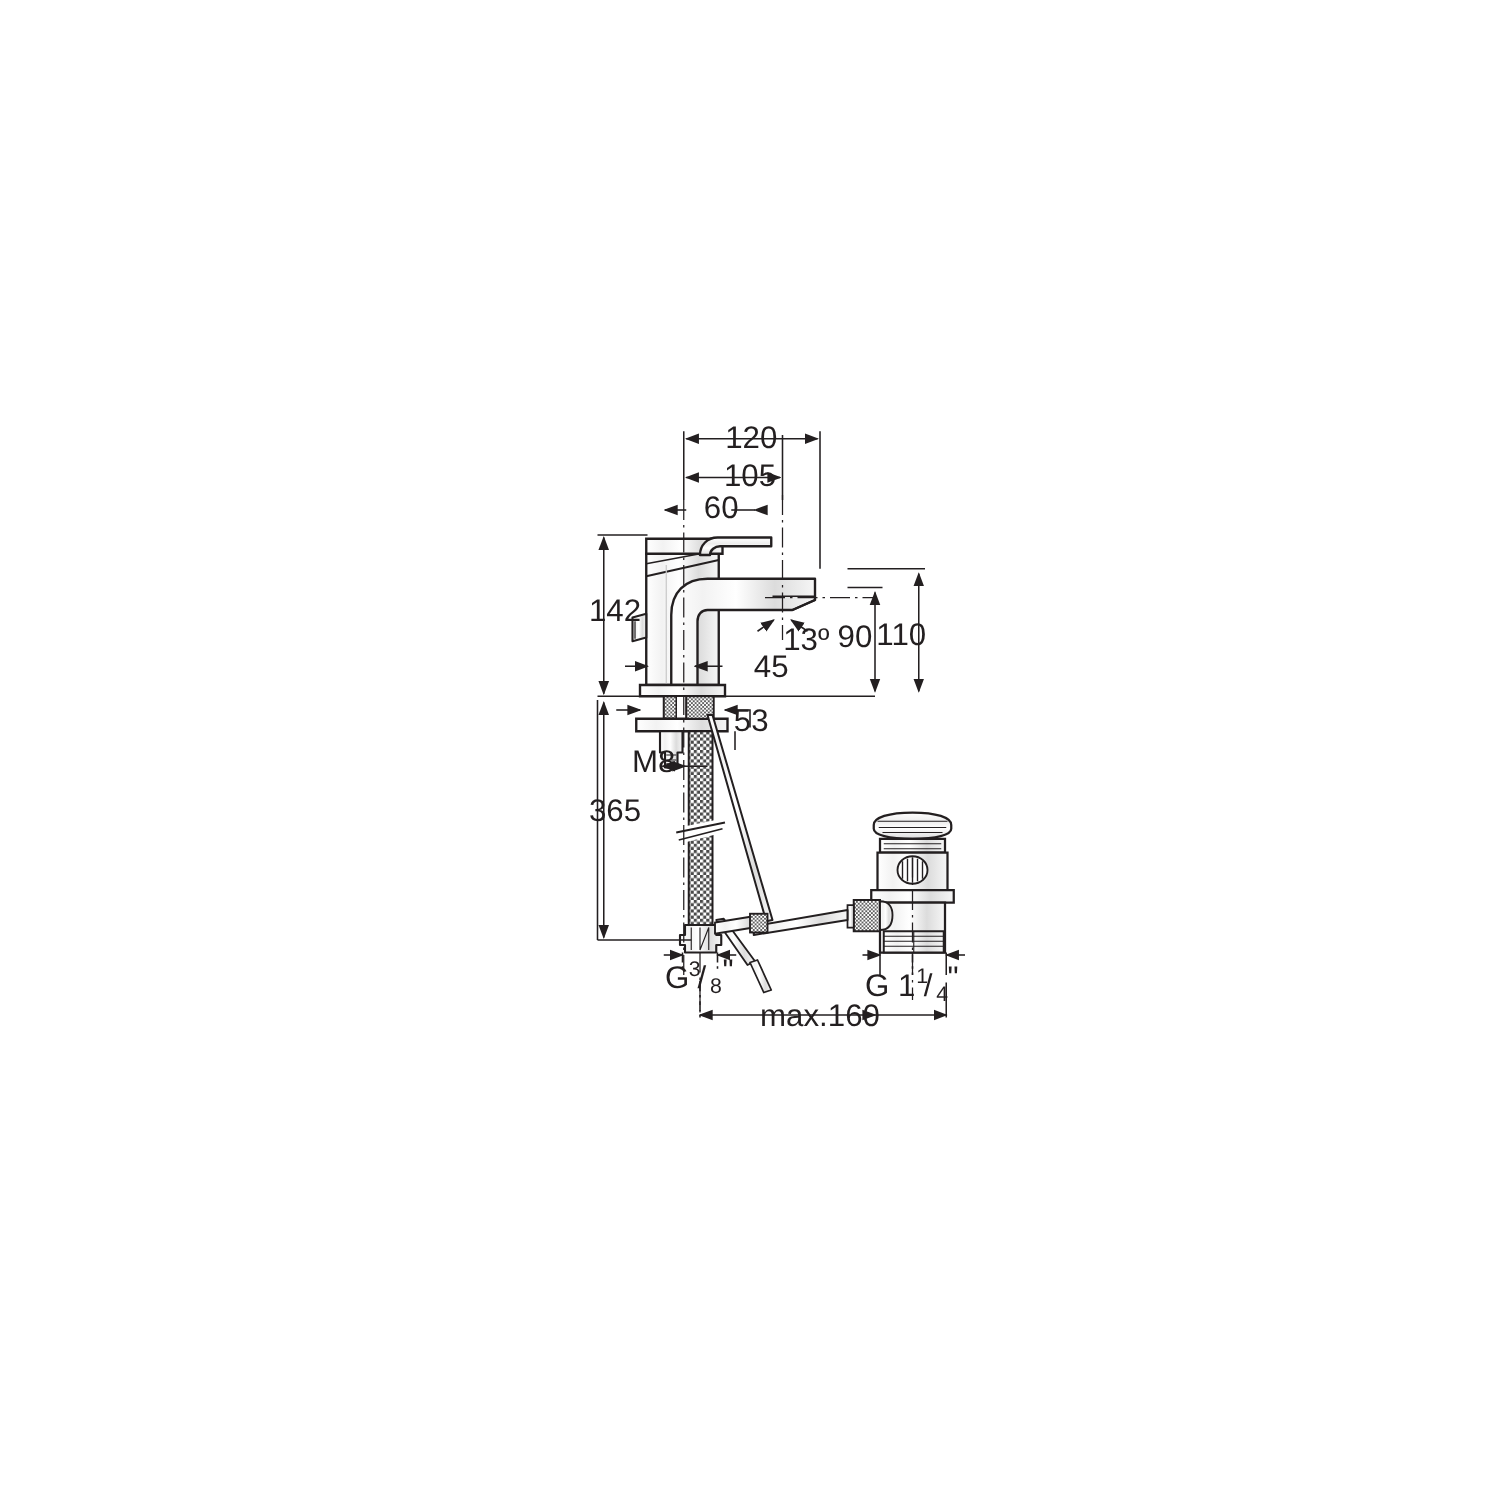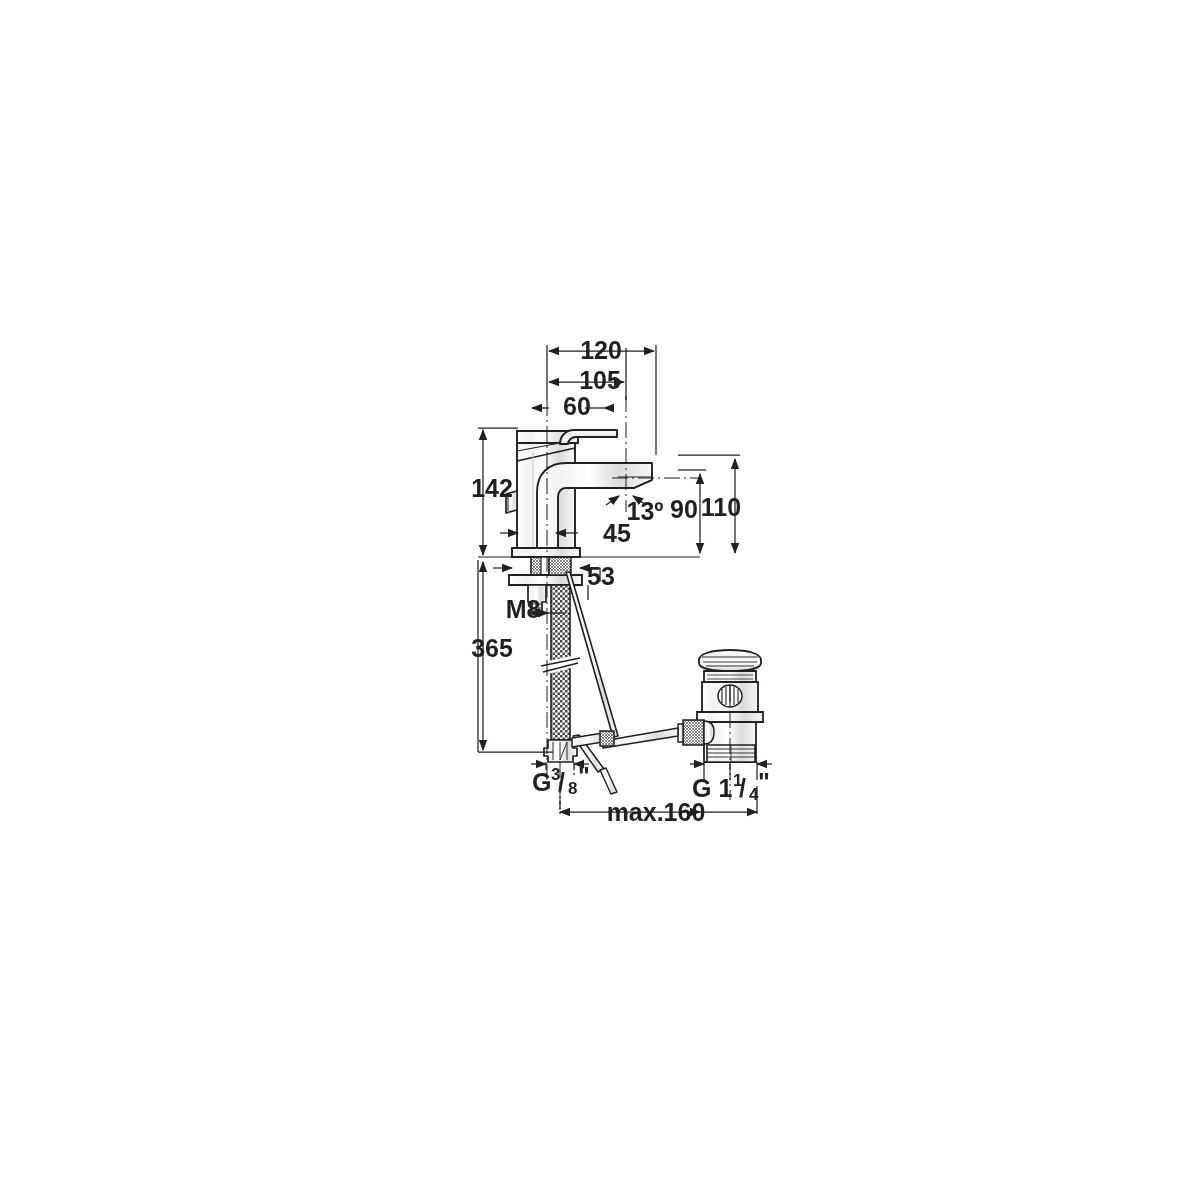--- a/index.html
+++ b/index.html
@@ -2,21 +2,21 @@
 <html><head>
 <meta charset="utf-8">
 <style>
   html,body{margin:0;padding:0;}
   body{
     width:1200px;height:1200px;
     background:#ffffff;
     font-family:"Liberation Sans", sans-serif;
     overflow:hidden;
   }
-  #stage{position:relative;width:1016px;height:1200px;font-weight:bold;}
+  #stage{position:relative;width:1016px;height:1200px;}
   svg#drawing{position:absolute;left:0;top:0;width:1200px;height:1200px;display:block;}
   .dimtext{
     font-family:"Liberation Sans", sans-serif;
     fill:#231f20;
     font-size:25px;
     dominant-baseline:middle;
   }
   .dimtext-sm{font-size:17px;}
 </style>
 </head>

